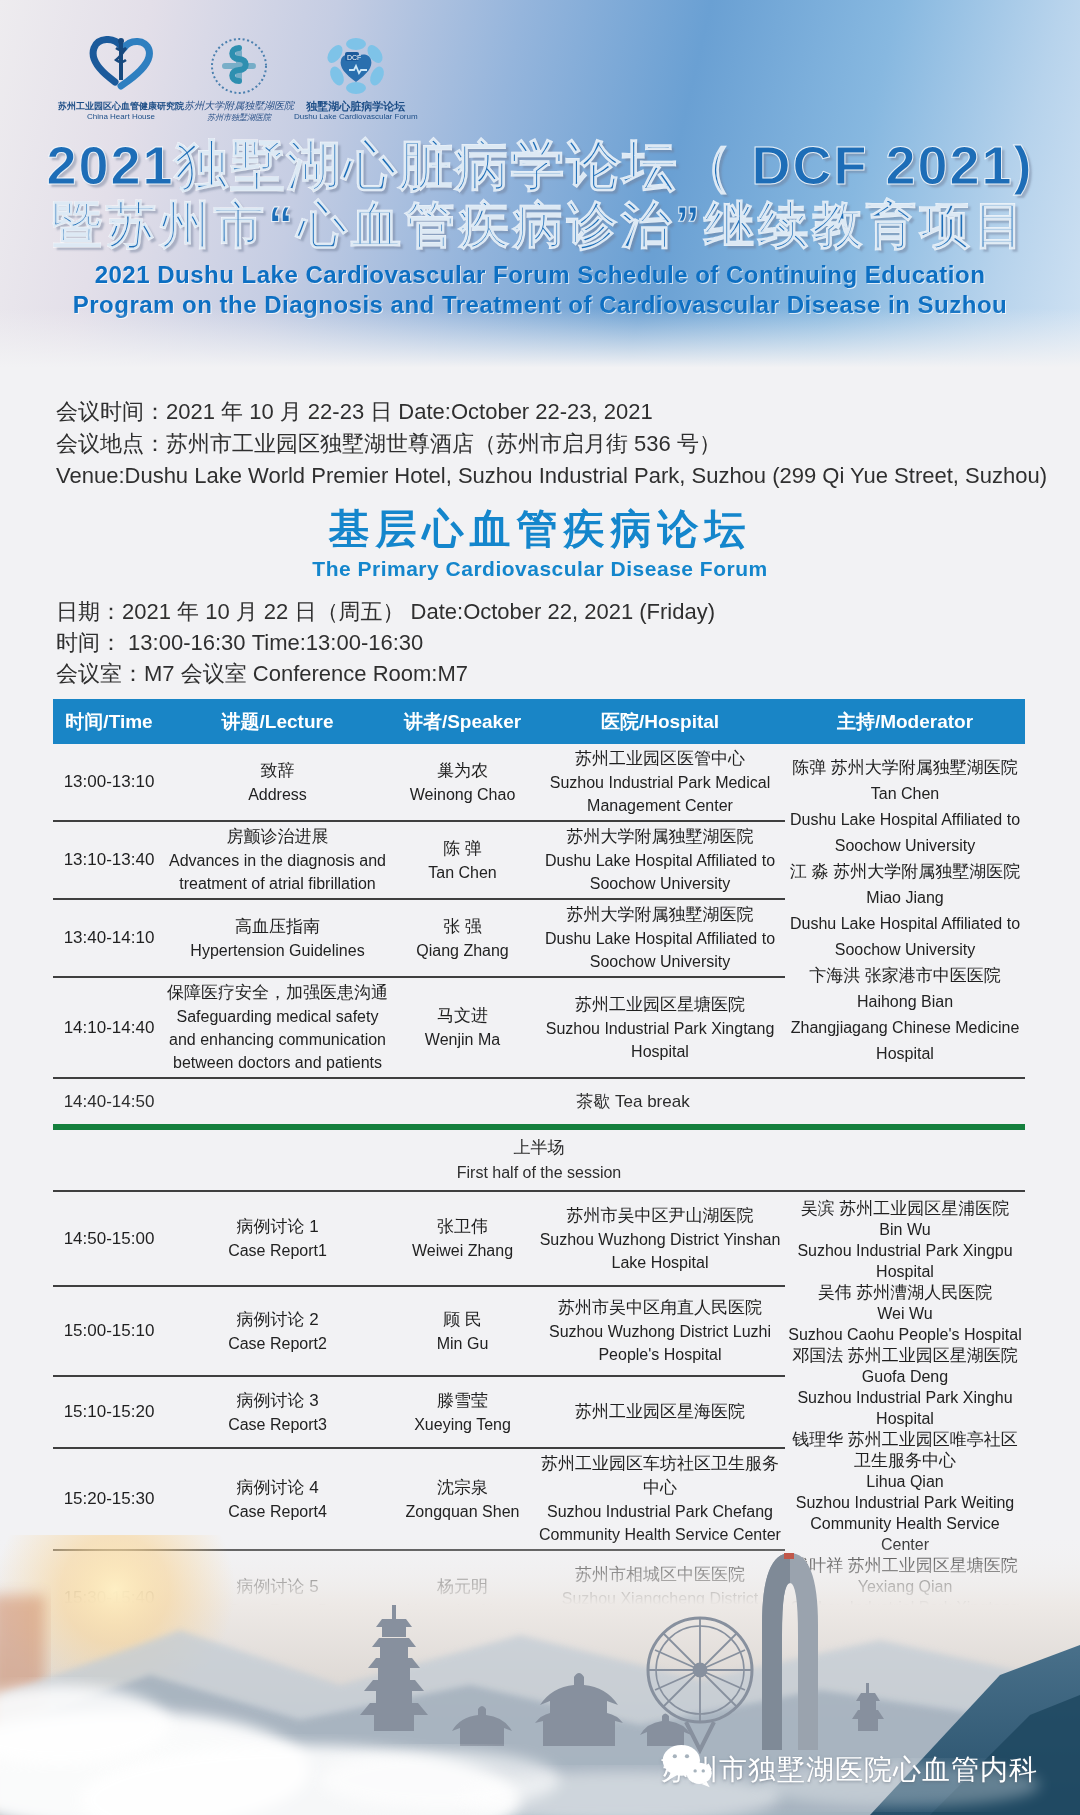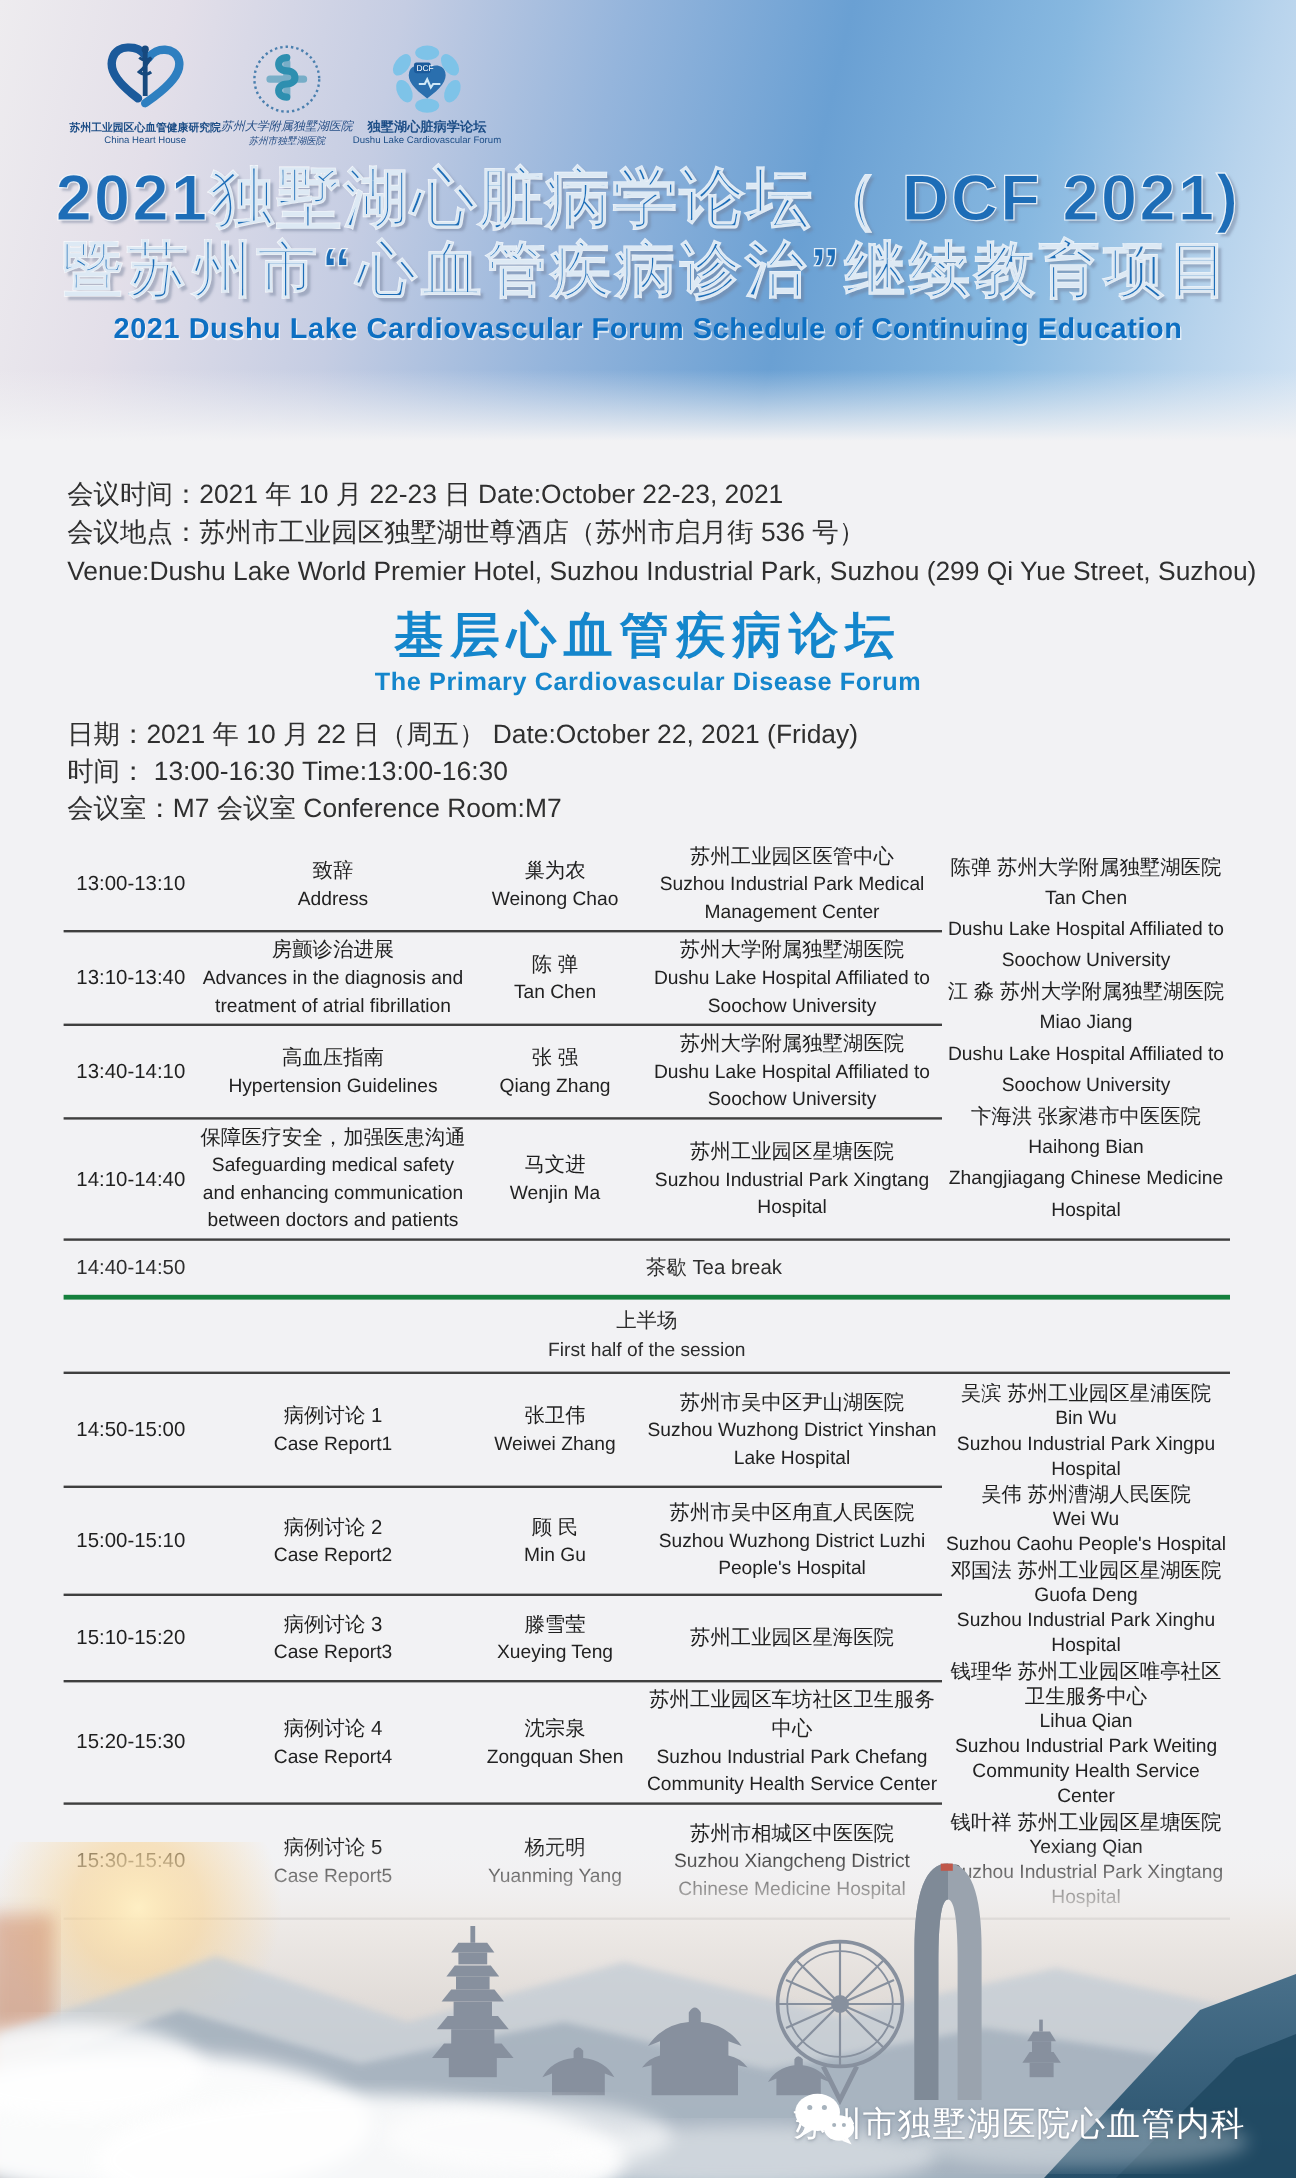--- a/index.html
+++ b/index.html
@@ -56,21 +56,21 @@
   .bline{border-bottom:2px solid #3f3f3f;}
   .mod{grid-column:5;display:flex;flex-direction:column;justify-content:center;
     text-align:center;padding:2px 0;}
   .mod-a{grid-row:1 / span 4;}
   .mod-b{grid-row:1 / span 5;}
   .mod .zh{font-size:17px;color:#1f1f1f;}
   .mod .en{font-size:16px;color:#222;}
   .sec-a .mod div{line-height:26px;}
   .sec-b .mod div{line-height:21px;}
   .tea{display:grid;grid-template-columns:112px 860px;height:45px;align-items:center;
-    border-bottom:4px solid #15803d;}
+    border-bottom:6px solid #15803d;gap:38px;}
   .tea .t{font-size:17px;text-align:center;}
   .tea .l{font-size:17px;text-align:center;}
   .divider{height:60px;display:flex;flex-direction:column;justify-content:center;
     text-align:center;border-bottom:2px solid #3f3f3f;}
   .divider .zh{font-size:17px;line-height:26px;}
   .divider .en{font-size:16px;line-height:24px;}
   
   .scene{position:absolute;left:0;bottom:0;width:1080px;height:280px;pointer-events:none;}
   .scene svg{position:absolute;left:0;bottom:0;}
   .footer{position:absolute;right:42px;bottom:26px;display:flex;align-items:center;gap:10px;}
@@ -129,39 +129,47 @@
         <div class="cap2">Dushu Lake Cardiovascular Forum</div>
       </div>
     </div>
 
     <div class="main-title">
       <div class="t1">2021独墅湖心脏病学论坛（ DCF 2021)</div>
       <div class="t2">暨苏州市“心血管疾病诊治”继续教育项目</div>
     </div>
     <div class="sub-en">
       <div>2021 Dushu Lake Cardiovascular Forum Schedule of Continuing Education</div>
+      <div>Program on the Diagnosis and Treatment of Cardiovascular Disease in Suzhou</div>
     </div>
   </div>
 
   <div class="info">
     <div>会议时间：2021 年 10 月 22-23 日  Date:October 22-23, 2021</div>
     <div>会议地点：苏州市工业园区独墅湖世尊酒店（苏州市启月街 536 号）</div>
     <div>Venue:Dushu Lake World Premier Hotel, Suzhou Industrial Park, Suzhou (299 Qi Yue Street, Suzhou)</div>
   </div>
 
   <div class="forum-title">基层心血管疾病论坛</div>
   <div class="forum-sub">The Primary Cardiovascular Disease Forum</div>
 
   <div class="session">
     <div>日期：2021 年 10 月 22 日（周五） Date:October 22, 2021 (Friday)</div>
     <div>时间： 13:00-16:30  Time:13:00-16:30</div>
     <div>会议室：M7 会议室 Conference Room:M7</div>
   </div>
 
   <div class="sched">
+    <div class="thead">
+      <div>时间/Time</div>
+      <div>讲题/Lecture</div>
+      <div>讲者/Speaker</div>
+      <div>医院/Hospital</div>
+      <div>主持/Moderator</div>
+    </div>
 
     <div class="sec sec-a">
       <div class="mod mod-a">
         <div class="zh">陈弹 苏州大学附属独墅湖医院</div>
         <div class="en">Tan Chen</div>
         <div class="en">Dushu Lake Hospital Affiliated to Soochow University</div>
         <div class="zh">江 淼  苏州大学附属独墅湖医院</div>
         <div class="en">Miao Jiang</div>
         <div class="en">Dushu Lake Hospital Affiliated to Soochow University</div>
         <div class="zh">卞海洪  张家港市中医医院</div>

